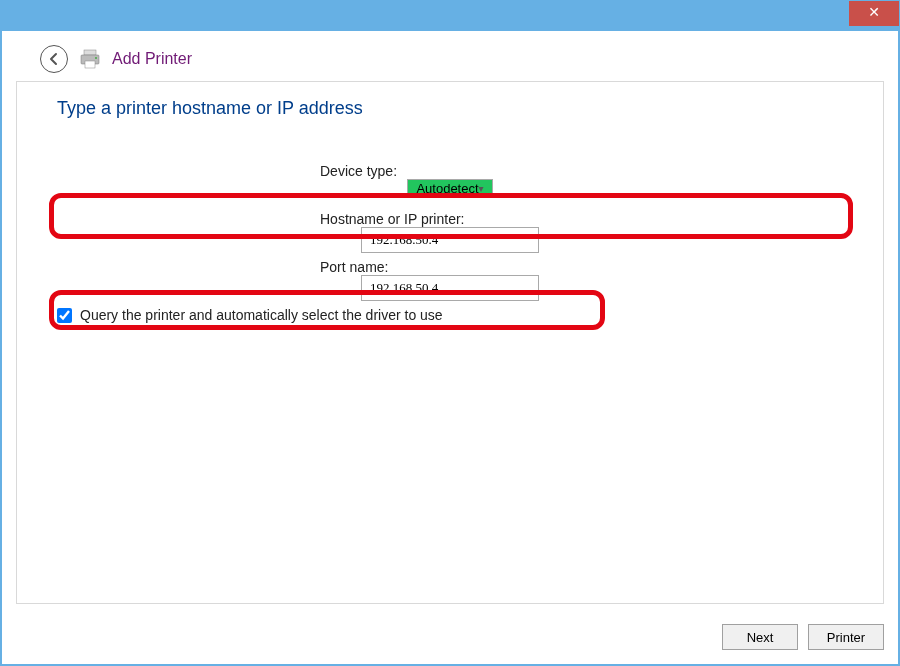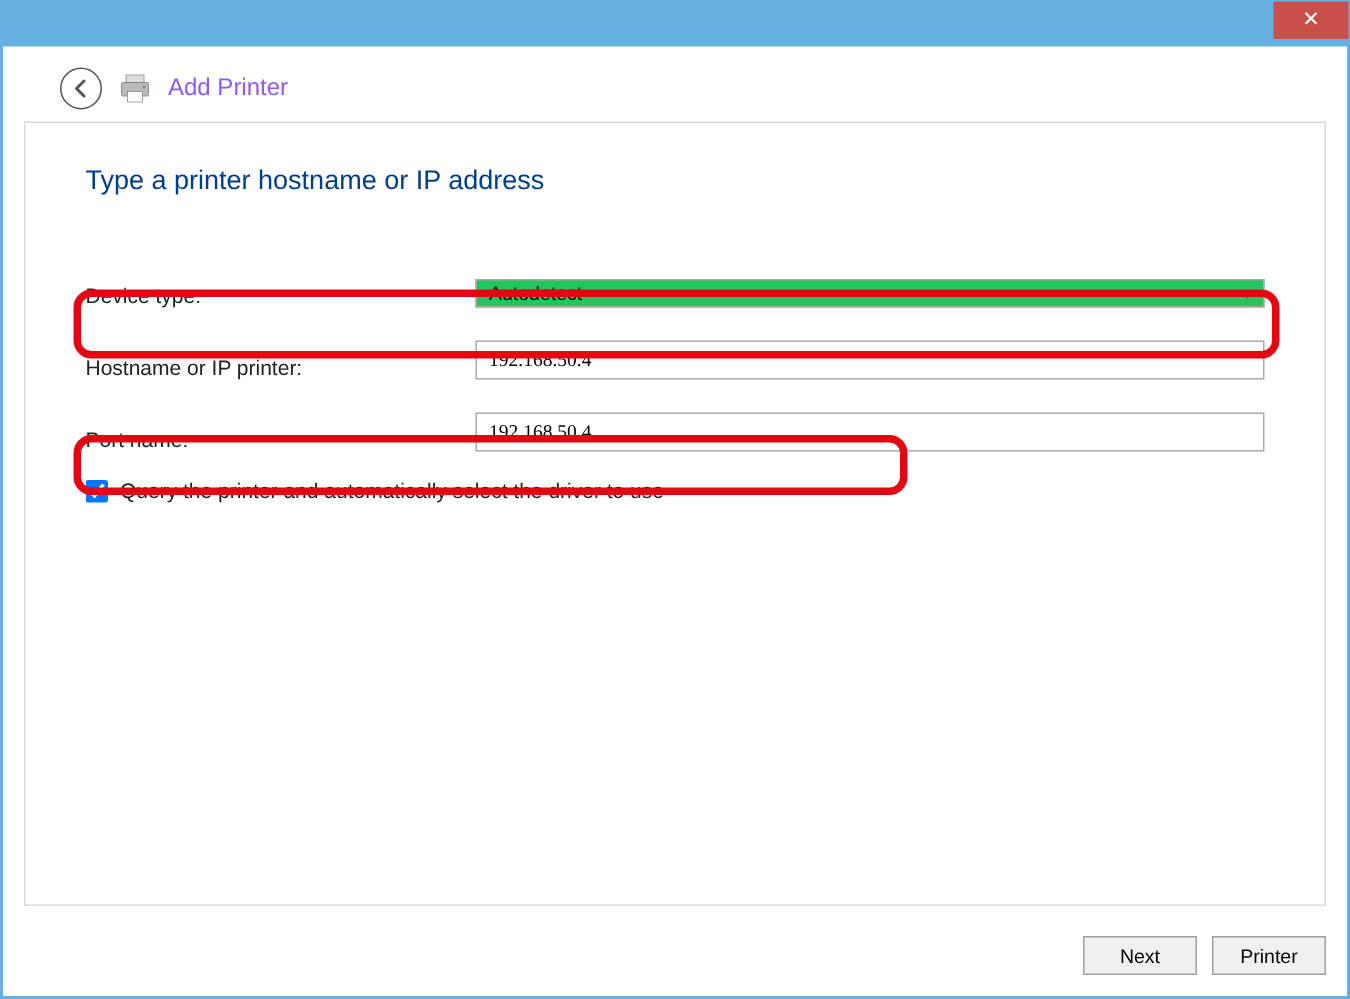--- a/index.html
+++ b/index.html
@@ -54,41 +54,42 @@
     cursor: pointer;
     background: #fff;
   }
   .back-circle svg { display: block; }
   .printer-glyph {
     width: 24px; height: 24px;
     display: flex; align-items: center; justify-content: center;
   }
   .wizard-title {
     font-size: 16px;
-    color: #8b5cf6;
+    color: #701a75;
   }
   .inner-panel {
     position: absolute;
     left: 14px; top: 50px;
     right: 14px; bottom: 60px;
     background: #fff;
     border: 1px solid #d9d9d9;
-    padding: 28px 40px 0 40px;
+    padding: 16px 40px 0 40px;
   }
   .page-heading {
     color: #003e8b;
     font-size: 18px;
     margin: 0 0 44px 0;
     font-weight: 400;
   }
   .form-row {
     display: flex;
-    align-items: flex-end;
+    align-items: center;
     height: 30px;
     margin-bottom: 18px;
+    flex-direction: column;
   }
   .form-label {
     width: 260px;
     color: #222;
     font-size: 14px;
   }
   .form-control-wrap {
     flex: 1;
   }
   .select-box {

